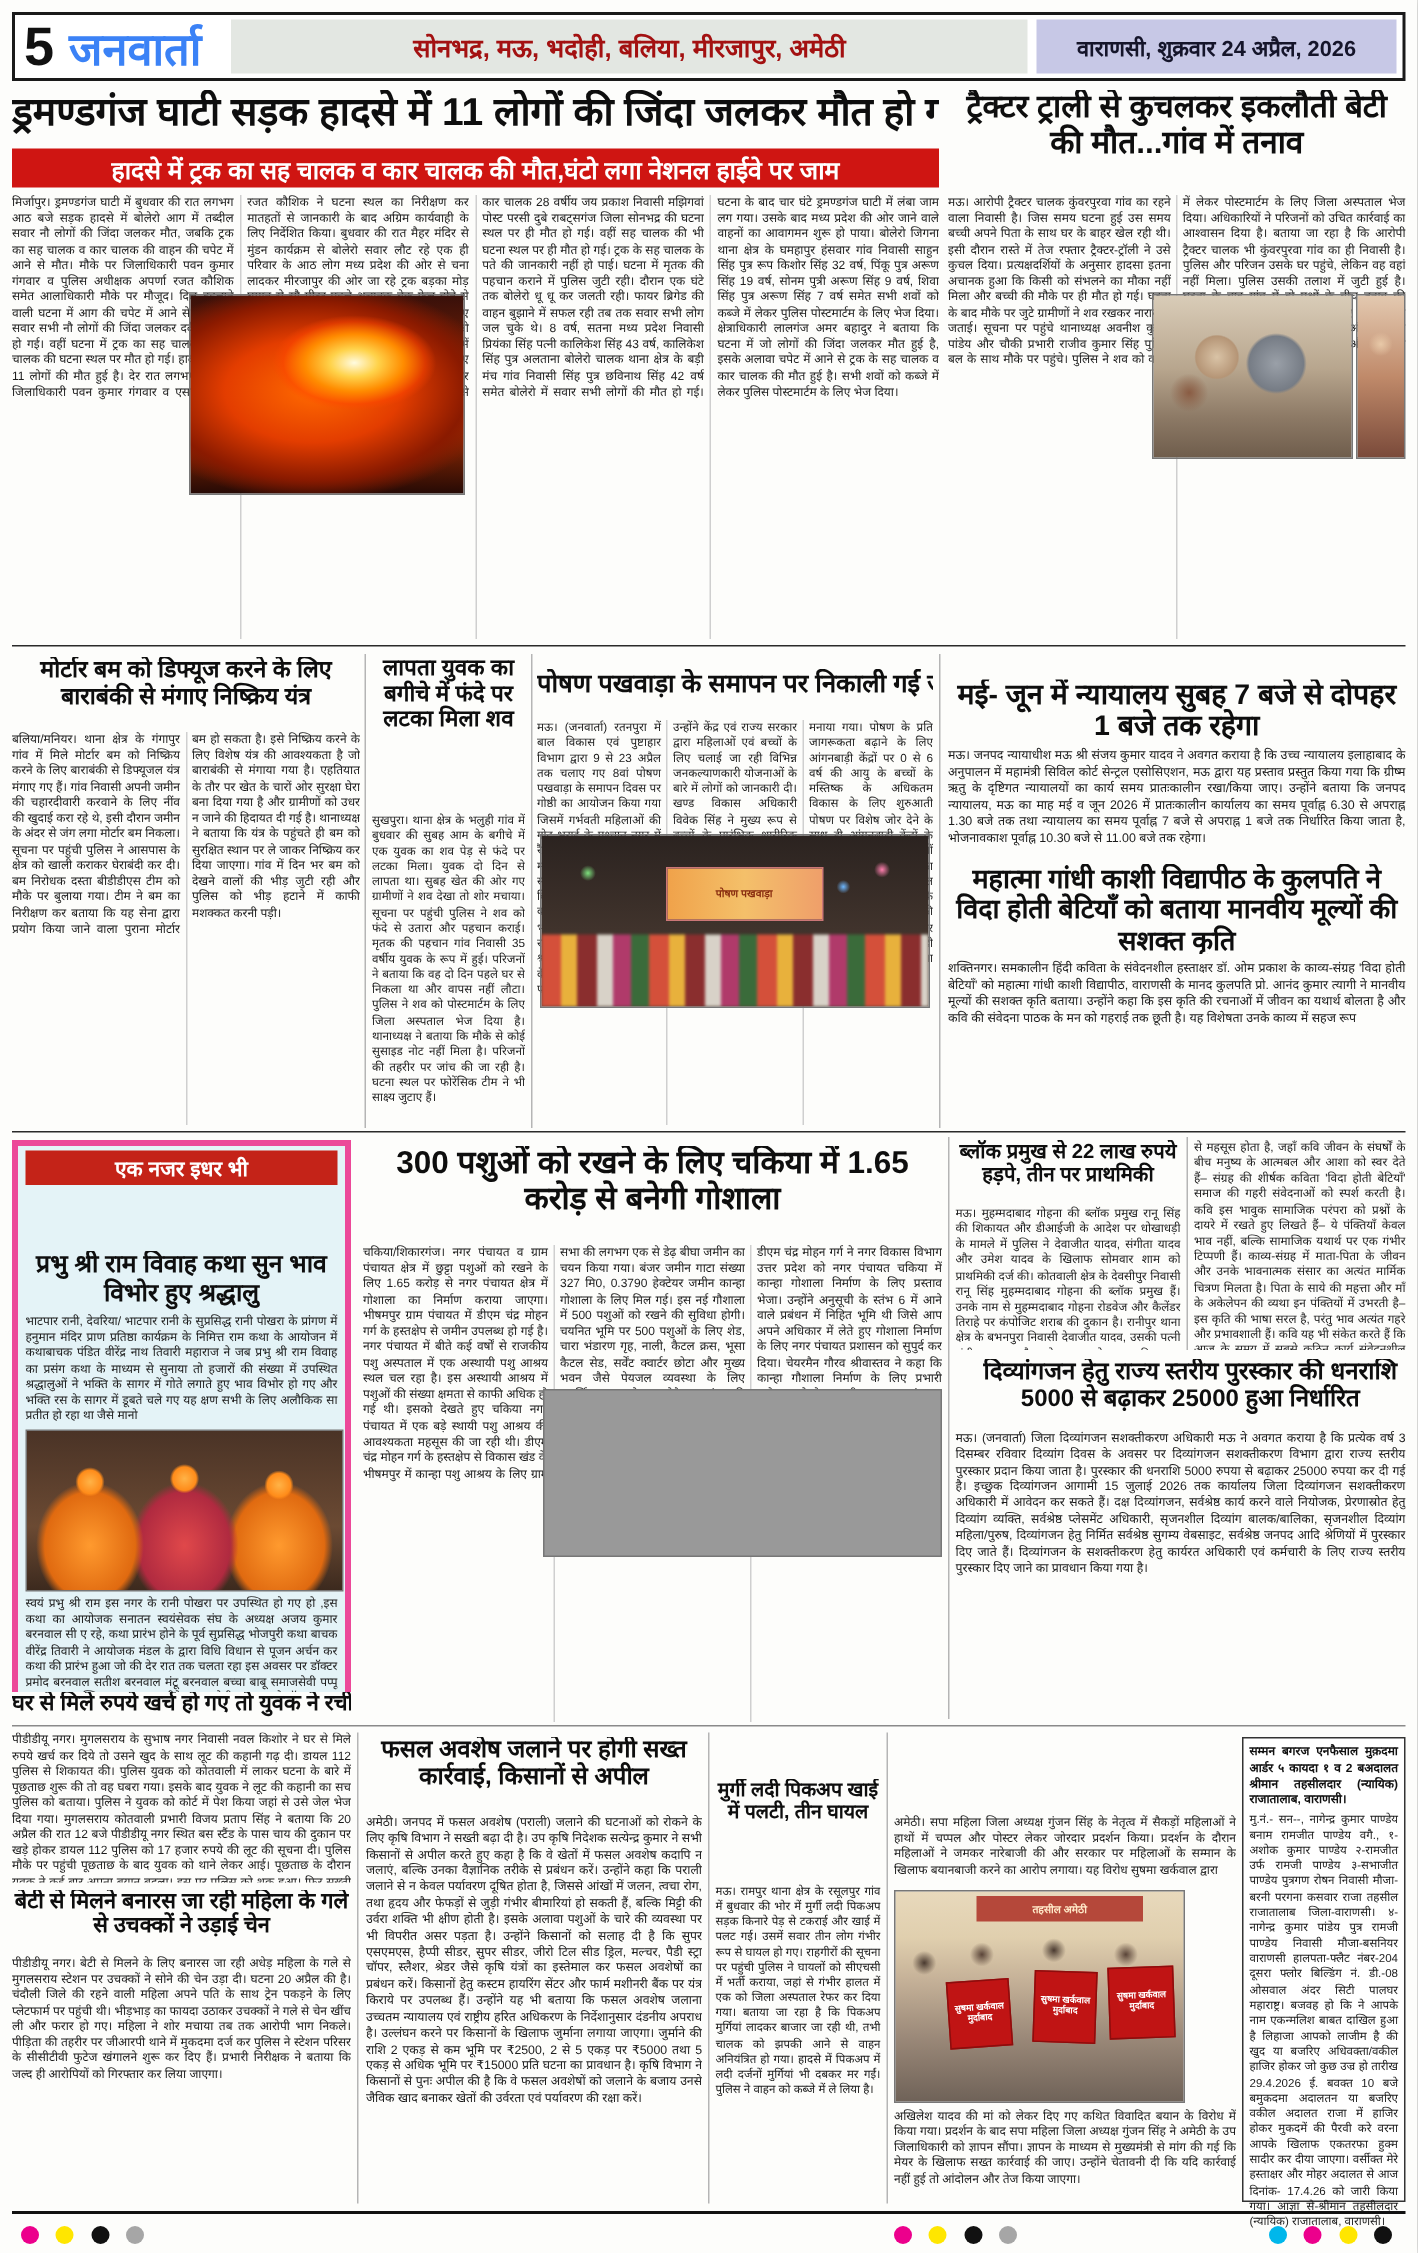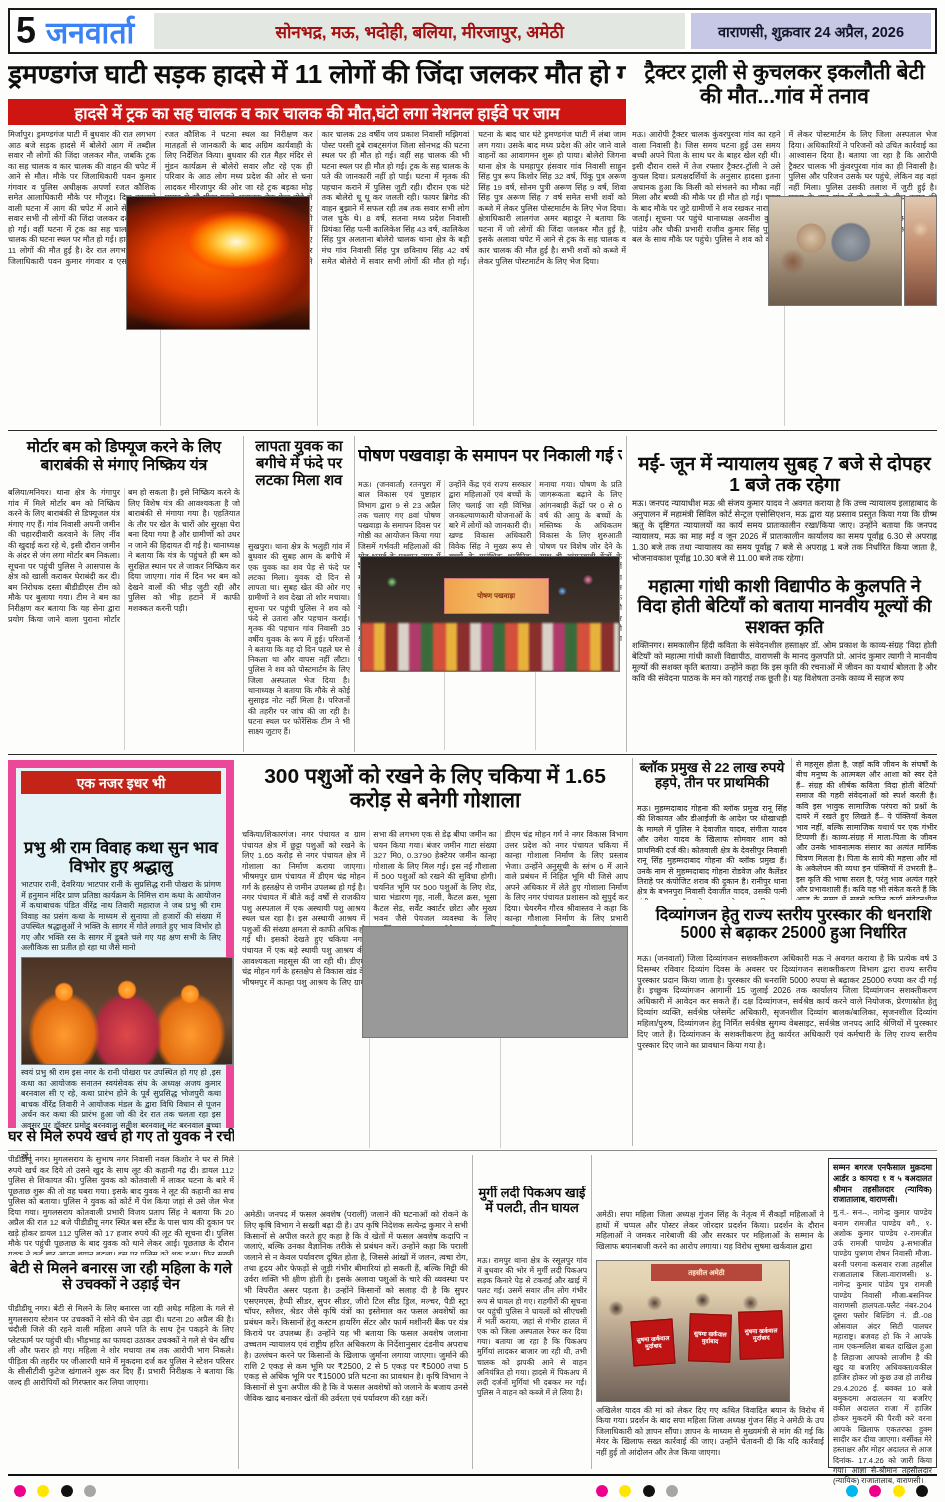--- a/index.html
+++ b/index.html
@@ -20,21 +20,21 @@
           justify-content:center;overflow:hidden;}
   
   .hdr{display:flex;align-items:stretch;border:2px solid #1a1a1a;background:#fff;box-sizing:border-box;}
   .hdr .pageno{font-size:36px;font-weight:bold;color:#111;padding:0 10px 0 6px;display:flex;align-items:center;}
   .hdr .mast{font-size:30px;font-weight:bold;color:#3b82f6;display:flex;align-items:center;padding-right:14px;}
   .hdr .regions{flex:1;background:#e3e7e2;color:#a31111;font-weight:bold;font-size:17px;
                 display:flex;align-items:center;justify-content:center;margin:3px 6px;}
   .hdr .dateline{width:240px;background:#c7c8e6;color:#15152a;font-weight:bold;font-size:14.5px;
                  display:flex;align-items:center;justify-content:center;margin:3px 4px 3px 0;}
   
-  .eknazar{background:#e4f3f7;border:8px solid #ec4899;box-sizing:border-box;padding:4px 5px;}
+  .eknazar{background:#e4f3f7;border:4px solid #ec4899;box-sizing:border-box;padding:4px 5px;}
   .eknazar .bar{background:#c42318;color:#fff;font-weight:bold;font-size:14px;text-align:center;
                 padding:2px 0;margin:-1px 0 3px 0;}
   .legalbox{border:1.5px solid #333;box-sizing:border-box;padding:4px 4px;background:#fff;}
   .legalbox .lt{font-size:8px;font-weight:bold;line-height:1.35;text-align:justify;color:#111;}
   .legalbox .lb{font-size:7.7px;line-height:1.34;text-align:justify;color:#1c1c1c;margin-top:2px;}
   .dot{width:12px;height:12px;border-radius:50%;display:inline-block;margin-right:7px;}
   .placard{position:absolute;background:#c01414;color:#fff;font-weight:bold;font-size:6px;
            text-align:center;line-height:1.15;padding:2px 1px;border:1px solid #8c0d0d;
            display:flex;align-items:center;justify-content:center;}
   .caption{font-size:8px;line-height:1.3;text-align:justify;color:#1c1c1c;overflow:hidden;}
@@ -144,20 +144,21 @@
 
   <div class="hline" style="left:8px;top:1150px;width:929px;background:#8a8a8a;"></div>
 
   <div class="abs headline" style="left:8px;top:1128px;width:226px;height:22px;font-size:14.5px;white-space:nowrap;background:#fdfdfb;">घर से मिले रुपये खर्च हो गए तो युवक ने रची लूट की कहानी</div>
   <div class="abs body-text" style="left:8px;top:1155px;width:226px;height:100px;">पीडीडीयू नगर। मुगलसराय के सुभाष नगर निवासी नवल किशोर ने घर से मिले रुपये खर्च कर दिये तो उसने खुद के साथ लूट की कहानी गढ़ दी। डायल 112 पुलिस से शिकायत की। पुलिस युवक को कोतवाली में लाकर घटना के बारे में पूछताछ शुरू की तो वह घबरा गया। इसके बाद युवक ने लूट की कहानी का सच पुलिस को बताया। पुलिस ने युवक को कोर्ट में पेश किया जहां से उसे जेल भेज दिया गया। मुगलसराय कोतवाली प्रभारी विजय प्रताप सिंह ने बताया कि 20 अप्रैल की रात 12 बजे पीडीडीयू नगर स्थित बस स्टैंड के पास चाय की दुकान पर खड़े होकर डायल 112 पुलिस को 17 हजार रुपये की लूट की सूचना दी। पुलिस मौके पर पहुंची पूछताछ के बाद युवक को थाने लेकर आई। पूछताछ के दौरान युवक ने कई बार अपना बयान बदला। इस पर पुलिस को शक हुआ। फिर सख्ती से पूछताछ करने पर उसने लूट की झूठी कहानी कबूल कर ली।</div>
   <div class="abs headline" style="left:8px;top:1260px;width:226px;height:40px;font-size:14.5px;">बेटी से मिलने बनारस जा रही महिला के गले से उचक्कों ने उड़ाई चेन</div>
   <div class="abs body-text" style="left:8px;top:1304px;width:226px;height:164px;">पीडीडीयू नगर। बेटी से मिलने के लिए बनारस जा रही अधेड़ महिला के गले से मुगलसराय स्टेशन पर उचक्कों ने सोने की चेन उड़ा दी। घटना 20 अप्रैल की है। चंदौली जिले की रहने वाली महिला अपने पति के साथ ट्रेन पकड़ने के लिए प्लेटफार्म पर पहुंची थी। भीड़भाड़ का फायदा उठाकर उचक्कों ने गले से चेन खींच ली और फरार हो गए। महिला ने शोर मचाया तब तक आरोपी भाग निकले। पीड़िता की तहरीर पर जीआरपी थाने में मुकदमा दर्ज कर पुलिस ने स्टेशन परिसर के सीसीटीवी फुटेज खंगालने शुरू कर दिए हैं। प्रभारी निरीक्षक ने बताया कि जल्द ही आरोपियों को गिरफ्तार कर लिया जाएगा।</div>
 
   <div class="vline" style="left:238px;top:1155px;height:314px;"></div>
 
+  <div class="abs headline" style="left:244px;top:1158px;width:224px;height:48px;font-size:16px;">फसल अवशेष जलाने पर होगी सख्त कार्रवाई, किसानों से अपील</div>
   <div class="abs body-text" style="left:244px;top:1210px;width:224px;height:258px;font-size:8.2px;">अमेठी। जनपद में फसल अवशेष (पराली) जलाने की घटनाओं को रोकने के लिए कृषि विभाग ने सख्ती बढ़ा दी है। उप कृषि निदेशक सत्येन्द्र कुमार ने सभी किसानों से अपील करते हुए कहा है कि वे खेतों में फसल अवशेष कदापि न जलाएं, बल्कि उनका वैज्ञानिक तरीके से प्रबंधन करें। उन्होंने कहा कि पराली जलाने से न केवल पर्यावरण दूषित होता है, जिससे आंखों में जलन, त्वचा रोग, तथा हृदय और फेफड़ों से जुड़ी गंभीर बीमारियां हो सकती हैं, बल्कि मिट्टी की उर्वरा शक्ति भी क्षीण होती है। इसके अलावा पशुओं के चारे की व्यवस्था पर भी विपरीत असर पड़ता है। उन्होंने किसानों को सलाह दी है कि सुपर एसएमएस, हैप्पी सीडर, सुपर सीडर, जीरो टिल सीड ड्रिल, मल्चर, पैडी स्ट्रा चॉपर, स्लैशर, श्रेडर जैसे कृषि यंत्रों का इस्तेमाल कर फसल अवशेषों का प्रबंधन करें। किसानों हेतु कस्टम हायरिंग सेंटर और फार्म मशीनरी बैंक पर यंत्र किराये पर उपलब्ध हैं। उन्होंने यह भी बताया कि फसल अवशेष जलाना उच्चतम न्यायालय एवं राष्ट्रीय हरित अधिकरण के निर्देशानुसार दंडनीय अपराध है। उल्लंघन करने पर किसानों के खिलाफ जुर्माना लगाया जाएगा। जुर्माने की राशि 2 एकड़ से कम भूमि पर ₹2500, 2 से 5 एकड़ पर ₹5000 तथा 5 एकड़ से अधिक भूमि पर ₹15000 प्रति घटना का प्रावधान है। कृषि विभाग ने किसानों से पुनः अपील की है कि वे फसल अवशेषों को जलाने के बजाय उनसे जैविक खाद बनाकर खेतों की उर्वरता एवं पर्यावरण की रक्षा करें।</div>
 
   <div class="vline" style="left:472px;top:1155px;height:314px;"></div>
 
   <div class="abs headline" style="left:477px;top:1186px;width:110px;height:64px;font-size:13px;">मुर्गी लदी पिकअप खाई में पलटी, तीन घायल</div>
   <div class="abs body-text" style="left:477px;top:1256px;width:110px;height:212px;font-size:7.7px;">मऊ। रामपुर थाना क्षेत्र के रसूलपुर गांव में बुधवार की भोर में मुर्गी लदी पिकअप सड़क किनारे पेड़ से टकराई और खाई में पलट गई। उसमें सवार तीन लोग गंभीर रूप से घायल हो गए। राहगीरों की सूचना पर पहुंची पुलिस ने घायलों को सीएचसी में भर्ती कराया, जहां से गंभीर हालत में एक को जिला अस्पताल रेफर कर दिया गया। बताया जा रहा है कि पिकअप मुर्गियां लादकर बाजार जा रही थी, तभी चालक को झपकी आने से वाहन अनियंत्रित हो गया। हादसे में पिकअप में लदी दर्जनों मुर्गियां भी दबकर मर गईं। पुलिस ने वाहन को कब्जे में ले लिया है।</div>
 
   <div class="vline" style="left:591px;top:1155px;height:314px;"></div>
 
   <div class="abs body-text" style="left:596px;top:1210px;width:228px;height:46px;">अमेठी। सपा महिला जिला अध्यक्ष गुंजन सिंह के नेतृत्व में सैकड़ों महिलाओं ने हाथों में चप्पल और पोस्टर लेकर जोरदार प्रदर्शन किया। प्रदर्शन के दौरान महिलाओं ने जमकर नारेबाजी की और सरकार पर महिलाओं के सम्मान के खिलाफ बयानबाजी करने का आरोप लगाया। यह विरोध सुषमा खर्कवाल द्वारा</div>
@@ -169,21 +170,21 @@
         linear-gradient(180deg, #e8d9bc 0%, #e0cfae 22%, #c8b49a 40%, #9a8878 70%, #6f6258 100%);">
     <div style="position:absolute;left:28%;top:2%;width:58%;height:12%;background:#b5483a;color:#ffe9c8;font-size:7px;
                 font-weight:bold;display:flex;align-items:center;justify-content:center;">तहसील अमेठी</div>
     <div class="placard" style="left:18%;top:42%;width:20%;height:28%;transform:rotate(-4deg);">सुषमा खर्कवाल मुर्दाबाद</div>
     <div class="placard" style="left:48%;top:38%;width:20%;height:30%;transform:rotate(2deg);">सुषमा खर्कवाल मुर्दाबाद</div>
     <div class="placard" style="left:74%;top:36%;width:21%;height:30%;transform:rotate(-2deg);">सुषमा खर्कवाल मुर्दाबाद</div>
   </div>
   <div class="abs caption" style="left:596px;top:1406px;width:228px;height:62px;">अखिलेश यादव की मां को लेकर दिए गए कथित विवादित बयान के विरोध में किया गया। प्रदर्शन के बाद सपा महिला जिला अध्यक्ष गुंजन सिंह ने अमेठी के उप जिलाधिकारी को ज्ञापन सौंपा। ज्ञापन के माध्यम से मुख्यमंत्री से मांग की गई कि मेयर के खिलाफ सख्त कार्रवाई की जाए। उन्होंने चेतावनी दी कि यदि कार्रवाई नहीं हुई तो आंदोलन और तेज किया जाएगा।</div>
 
   <div class="abs legalbox" style="left:828px;top:1158px;width:109px;height:310px;">
-    <div class="lt">सम्मन बगरज एनफैसाल मुक़दमा आर्डर 3 कायदा १ व ५ बअदालत श्रीमान तहसीलदार (न्यायिक) राजातालाब, वाराणसी।</div>
+    <div class="lt">सम्मन बगरज एनफैसाल मुक़दमा आर्डर ५ कायदा १ व 2 बअदालत श्रीमान तहसीलदार (न्यायिक) राजातालाब, वाराणसी।</div>
     <div class="lb">मु.नं.- सन--, नागेन्द्र कुमार पाण्डेय बनाम रामजीत पाण्डेय वगै., १-अशोक कुमार पाण्डेय २-रामजीत उर्फ रामजी पाण्डेय ३-सभाजीत पाण्डेय पुत्रगण रोषन निवासी मौजा-बरनी परगना कसवार राजा तहसील राजातालाब जिला-वाराणसी। ४-नागेन्द्र कुमार पांडेय पुत्र रामजी पाण्डेय निवासी मौजा-बसनियर वाराणसी हालपता-फ्लैट नंबर-204 दूसरा फ्लोर बिल्डिंग नं. डी.-08 ओसवाल अंदर सिटी पालघर महाराष्ट्र। बजवह हो कि ने आपके नाम एकन्मलिश बाबत दाखिल हुआ है लिहाजा आपको लाजीम है की खुद या बजरिए अधिवक्ता/वकील हाजिर होकर जो कुछ उज्र हो तारीख 29.4.2026 ई. बवक्त 10 बजे बमुकदमा अदालतन या बजरिए वकील अदालत राजा में हाजिर होकर मुकदमें की पैरवी करे वरना आपके खिलाफ एकतरफा हुक्म सादीर कर दीया जाएगा। वर्सीक्त मेरे हस्ताक्षर और मोहर अदालत से आज दिनांक- 17.4.26 को जारी किया गया। आज्ञा से-श्रीमान तहसीलदार (न्यायिक) राजातालाब, वाराणसी।</div>
   </div>
 
   <div class="hline" style="left:8px;top:1474px;width:929px;height:2px;background:#111;"></div>
 
   <div class="abs" style="left:14px;top:1483px;">
     <span class="dot" style="background:#ec008c;"></span>
     <span class="dot" style="background:#ffe600;"></span>
     <span class="dot" style="background:#111111;"></span>
     <span class="dot" style="background:#a6a6a6;"></span>

